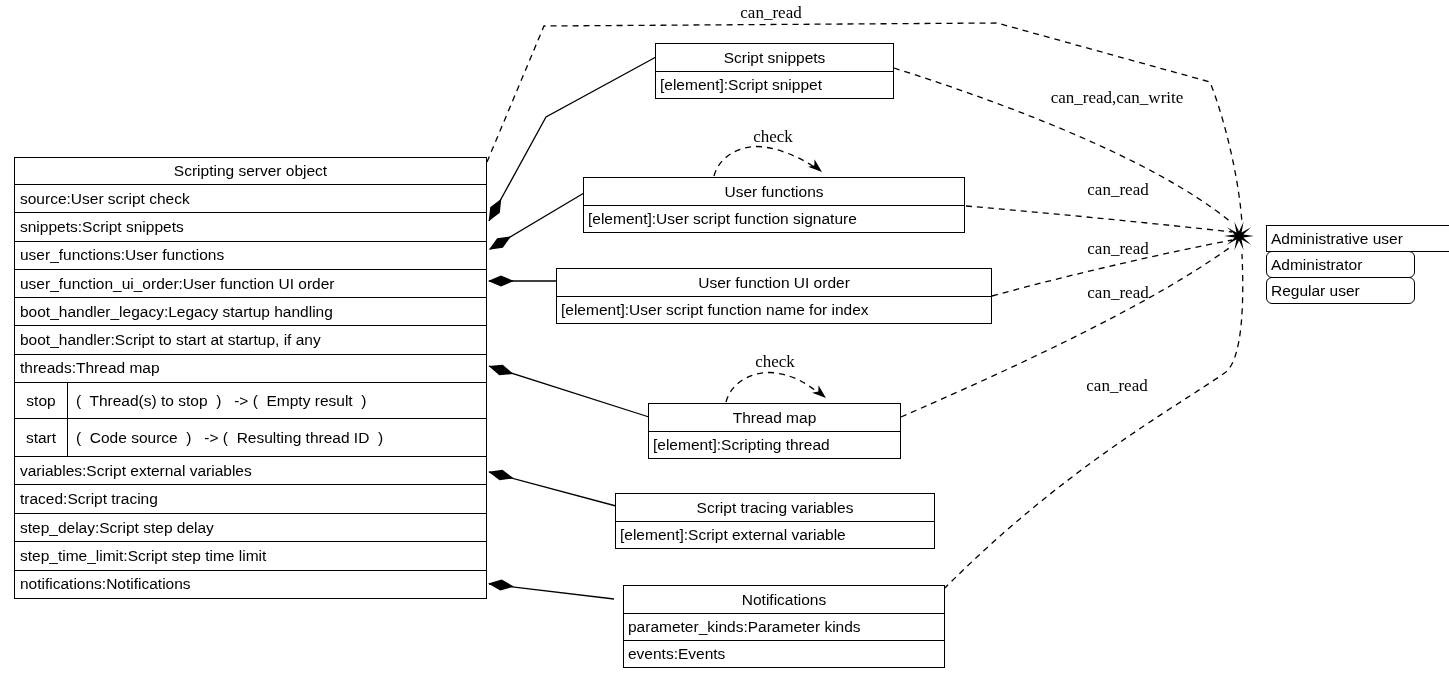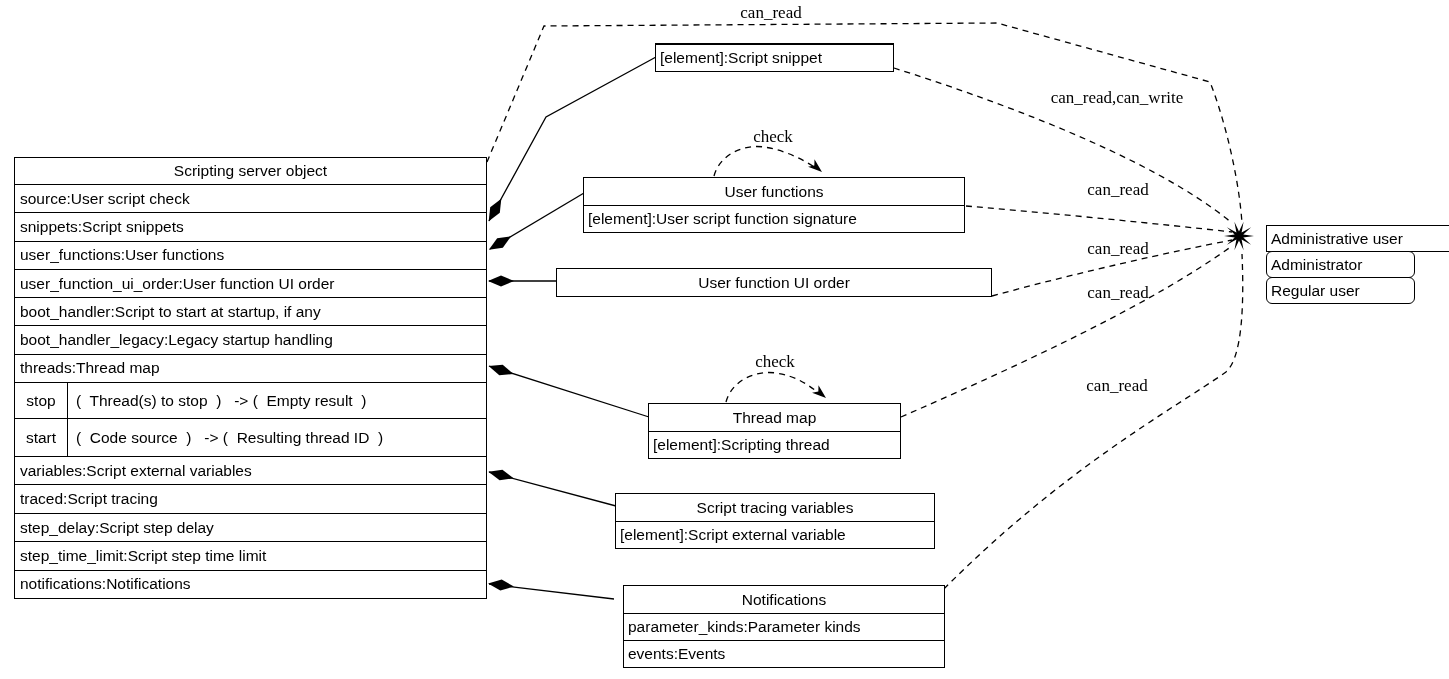--- a/index.html
+++ b/index.html
@@ -76,49 +76,51 @@
       <polygon points="0,0 -14,-5 -10,0 -14,5" transform="translate(826,398) rotate(40)"></polygon>
     </g>
   </svg>
 
   <div class="maintable">
     <div class="ttl">Scripting server object</div>
     <div class="r">source:User script check</div>
     <div class="r">snippets:Script snippets</div>
     <div class="r">user_functions:User functions</div>
     <div class="r">user_function_ui_order:User function UI order</div>
+    <div class="r">boot_handler_legacy:Legacy startup handling</div>
     <div class="r">boot_handler:Script to start at startup, if any</div>
-    <div class="r">boot_handler_legacy:Legacy startup handling</div>
     <div class="r">threads:Thread map</div>
     <div class="m stop">
       <div class="mname">stop</div>
       <div class="msig">(  Thread(s) to stop  )   -&gt; (  Empty result  )</div>
     </div>
     <div class="m start">
       <div class="mname">start</div>
       <div class="msig">(  Code source  )   -&gt; (  Resulting thread ID  )</div>
     </div>
     <div class="r r2">variables:Script external variables</div>
     <div class="r r2">traced:Script tracing</div>
     <div class="r r2">step_delay:Script step delay</div>
     <div class="r r2">step_time_limit:Script step time limit</div>
     <div class="r r2">notifications:Notifications</div>
   </div>
 
   <div class="node" style="left:655px;top:43px;width:239px;">
+    <div class="title">Script snippets</div>
     <div class="row">[element]:Script snippet</div>
   </div>
 
   <div class="node" style="left:583px;top:177px;width:382px;">
     <div class="title">User functions</div>
     <div class="row">[element]:User script function signature</div>
   </div>
 
   <div class="node" style="left:556px;top:268px;width:436px;">
     <div class="title">User function UI order</div>
+    <div class="row">[element]:User script function name for index</div>
   </div>
 
   <div class="node" style="left:648px;top:403px;width:253px;">
     <div class="title">Thread map</div>
     <div class="row">[element]:Scripting thread</div>
   </div>
 
   <div class="node" style="left:615px;top:493px;width:320px;">
     <div class="title">Script tracing variables</div>
     <div class="row">[element]:Script external variable</div>

